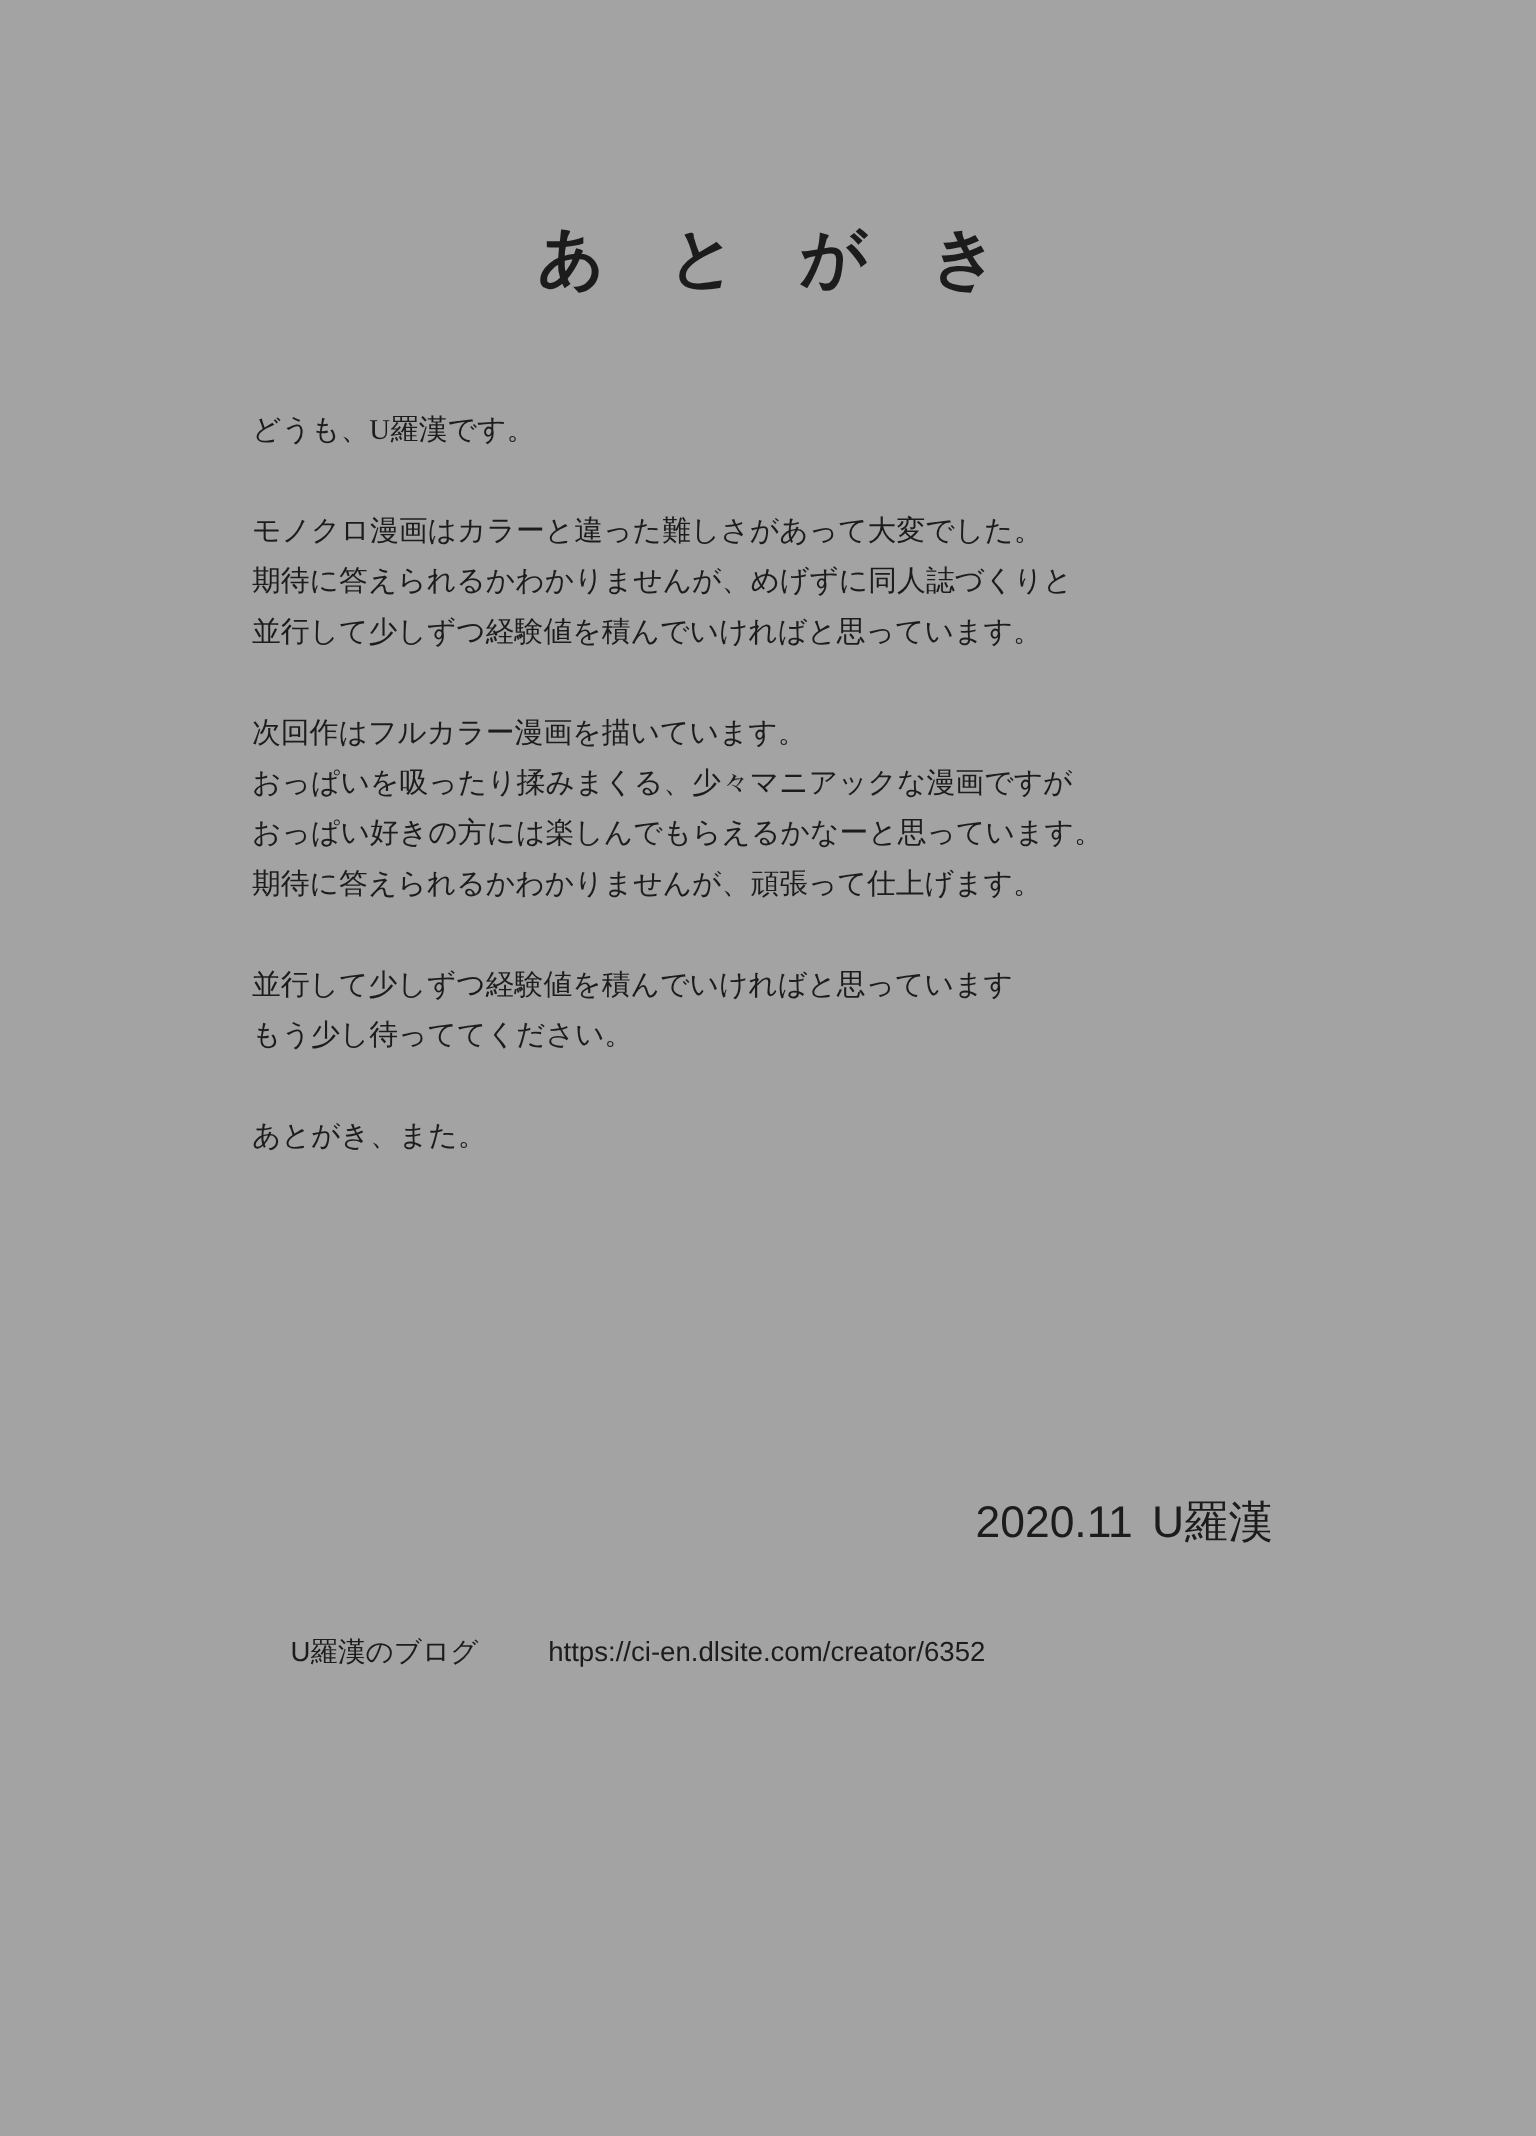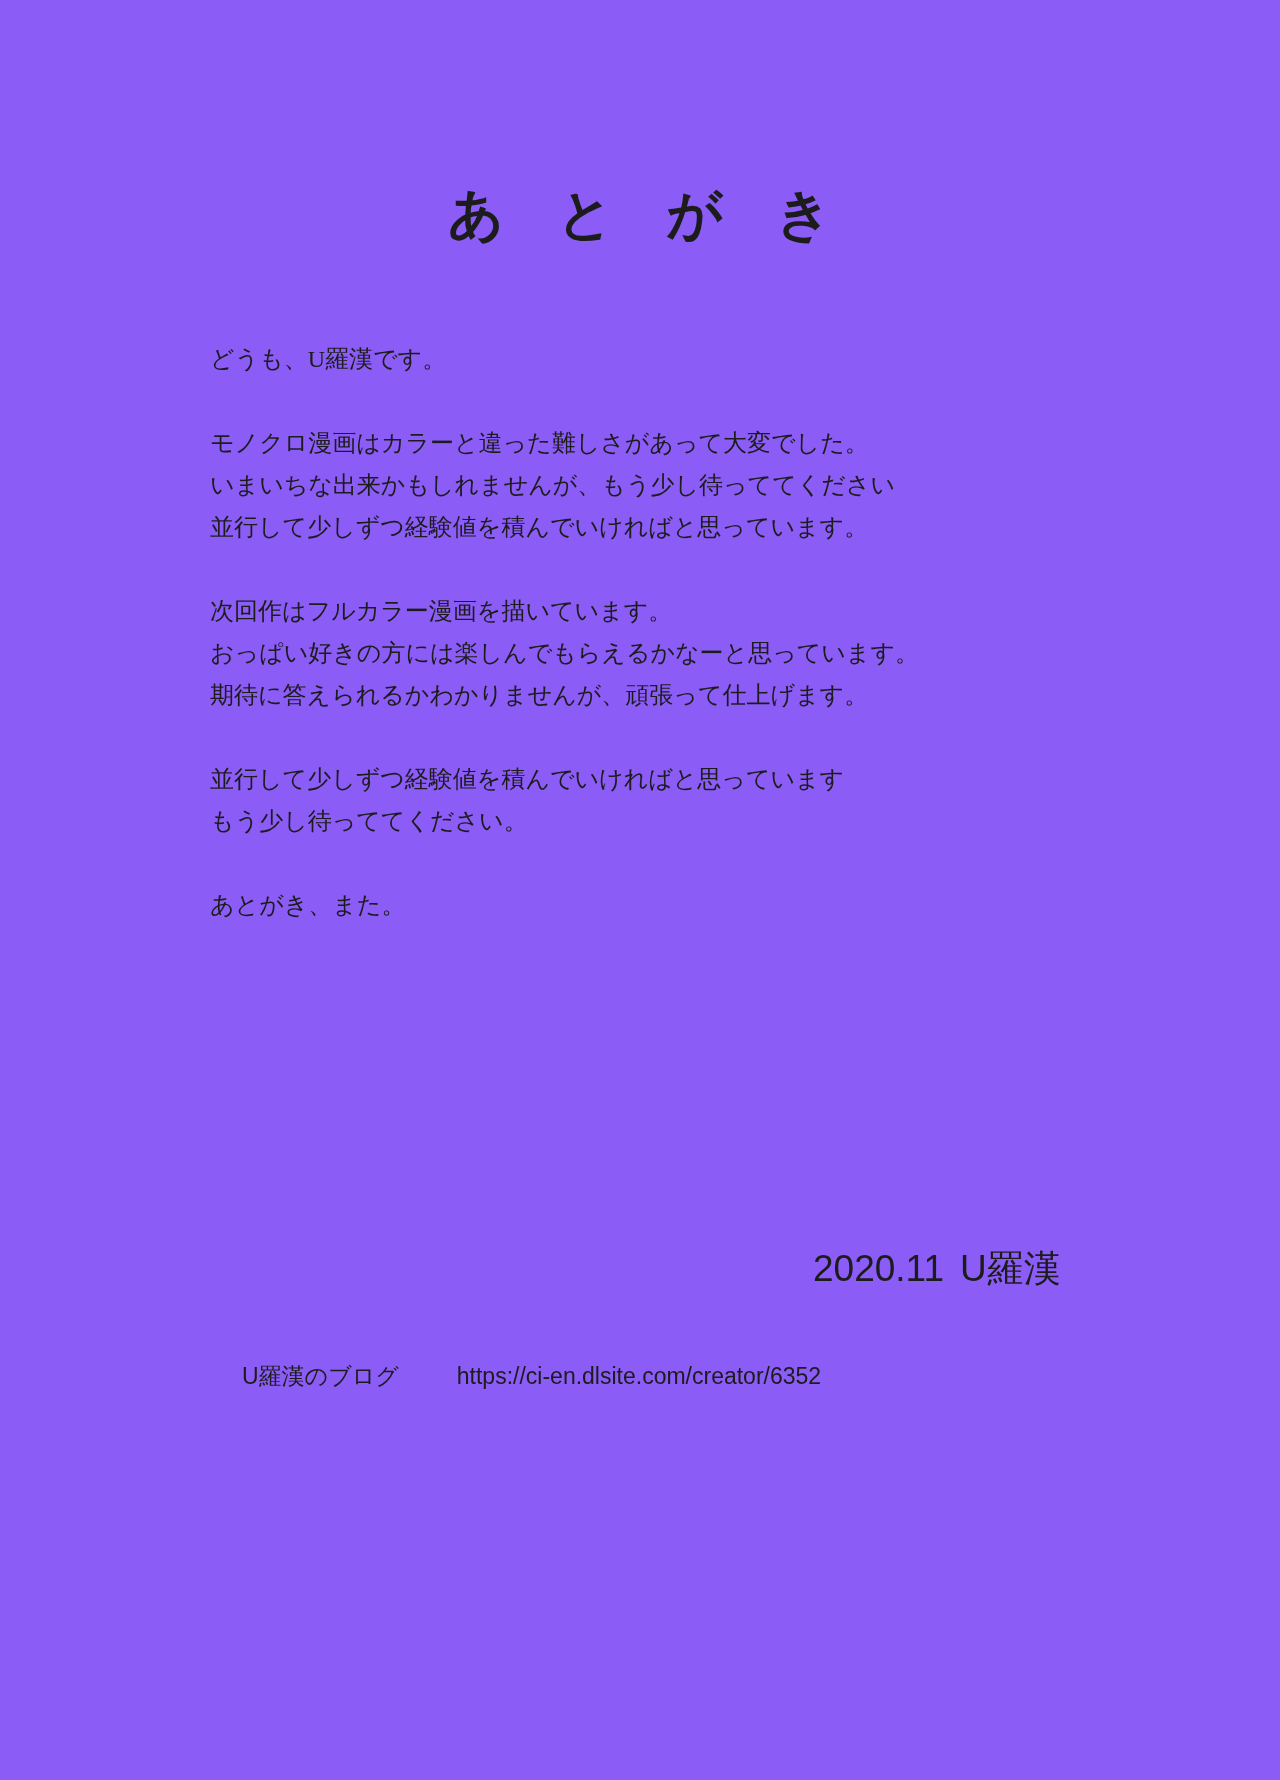--- a/index.html
+++ b/index.html
@@ -4,21 +4,21 @@
 <style>
   html, body {
     margin: 0;
     padding: 0;
     background: #fdf7ee;
   }
   .page {
     position: relative;
     width: 1280px;
     height: 1780px;
-    background: #8b5cf6;
+    background: #a3a3a3;
     color: #1c1c1c;
     overflow: hidden;
   }
   .title {
     position: absolute;
     top: 182px;
     left: 0;
     width: 100%;
     margin: 0;
     text-align: center;
@@ -80,26 +80,27 @@
   <h1 class="title">あとがき</h1>
 
   <div class="body-text">
 
     <p>
       <span class="line">どうも、U羅漢です。</span>
     </p>
 
     <p>
       <span class="line">モノクロ漫画はカラーと違った難しさがあって大変でした。</span>
-      <span class="line">いまいちな出来かもしれませんが、もう少し待っててください</span>
+      <span class="line">期待に答えられるかわかりませんが、めげずに同人誌づくりと</span>
       <span class="line">並行して少しずつ経験値を積んでいければと思っています。</span>
     </p>
 
     <p>
       <span class="line">次回作はフルカラー漫画を描いています。</span>
+      <span class="line">おっぱいを吸ったり揉みまくる、少々マニアックな漫画ですが</span>
       <span class="line">おっぱい好きの方には楽しんでもらえるかなーと思っています。</span>
       <span class="line">期待に答えられるかわかりませんが、頑張って仕上げます。</span>
     </p>
 
     <p>
       <span class="line">並行して少しずつ経験値を積んでいければと思っています</span>
       <span class="line">もう少し待っててください。</span>
     </p>
 
     <p>

